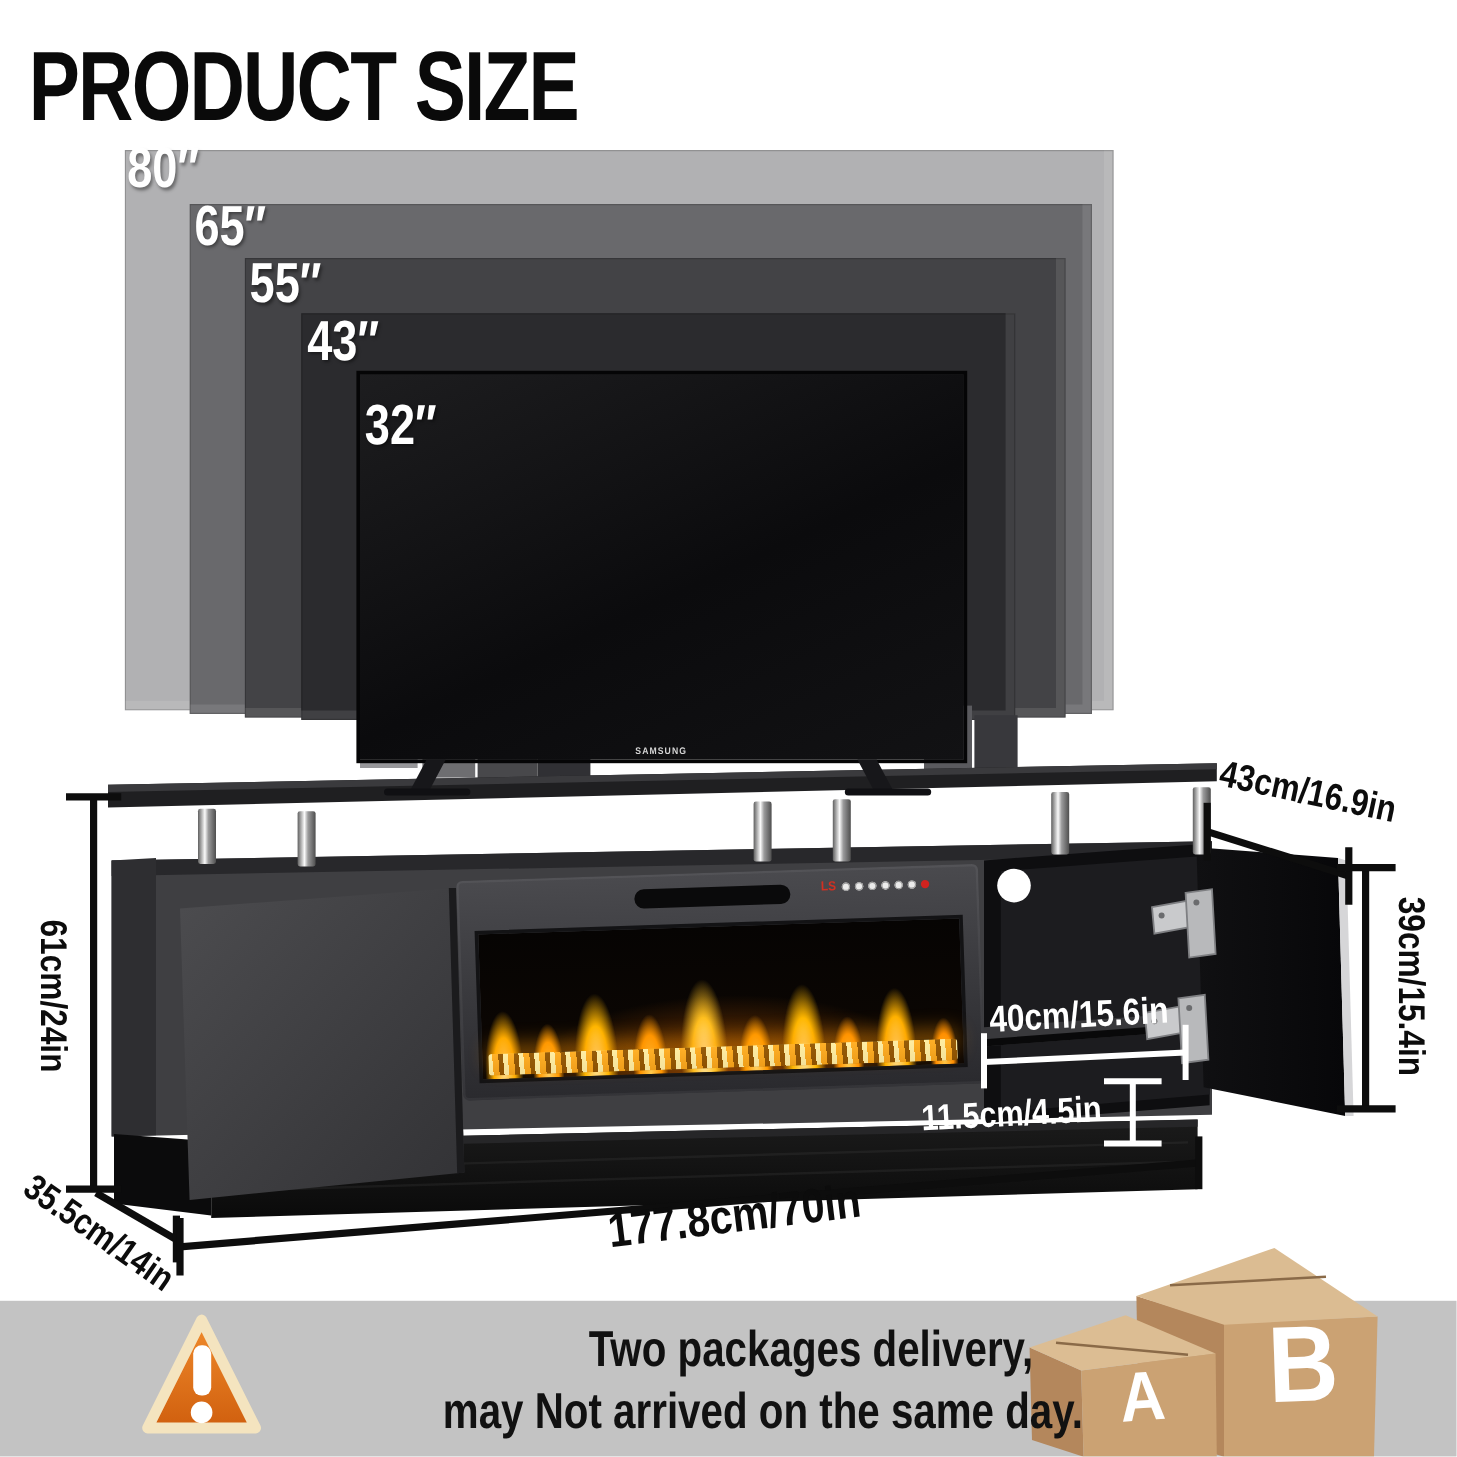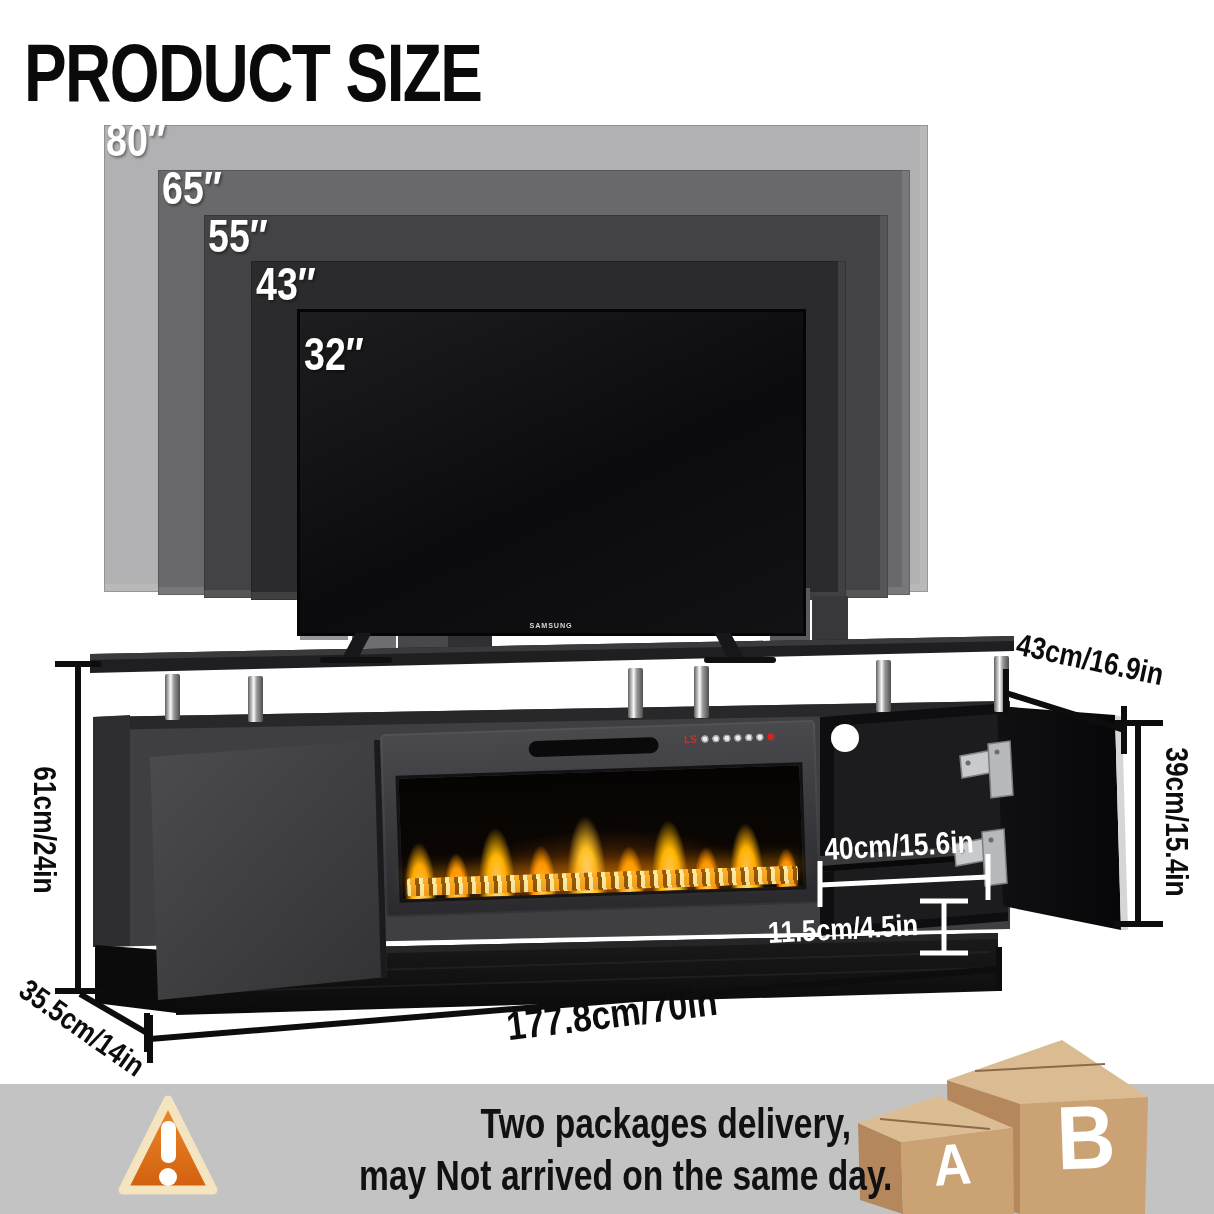--- a/index.html
+++ b/index.html
@@ -93,21 +93,21 @@
 
   .dlab{position:absolute;font-weight:bold;white-space:nowrap;color:#0c0c0c;font-size:31px;}
   .lb-43cm{left:1090px;top:660px;transform:translate(-50%,-50%) rotate(12deg) scaleX(.85);}
   .lb-39cm{left:1176px;top:822px;transform:translate(-50%,-50%) rotate(90deg) scaleX(.85);}
   .lb-61cm{left:44px;top:830px;transform:translate(-50%,-50%) rotate(90deg) scaleX(.85);}
   .lb-355{left:82px;top:1028px;font-size:30px;transform:translate(-50%,-50%) rotate(35deg) scaleX(.85);}
   .lb-178{left:612px;top:1014px;font-size:40px;transform:translate(-50%,-50%) rotate(-7deg) scaleX(.85);}
   .lb-40cm{left:899px;top:846px;color:#fff;transform:translate(-50%,-50%) rotate(-3deg) scaleX(.85);}
   .lb-115{left:843px;top:929px;color:#fff;font-size:30px;transform:translate(-50%,-50%) rotate(-3deg) scaleX(.85);}
 
-  .notice{left:236px;top:1098px;width:615px;text-align:right;color:#111;font-weight:bold;
+  .notice{left:246px;top:1098px;width:615px;text-align:right;color:#111;font-weight:bold;
           font-size:42px;line-height:52px;}
   .notice div{transform:scaleX(.8);transform-origin:100% 50%;white-space:nowrap;}
 
   .boxlab{position:absolute;color:#fff;font-weight:bold;}
   .lbA{left:952px;top:1164px;font-size:58px;transform:translate(-50%,-50%) rotate(-4deg) scaleX(.9);}
   .lbB{left:1086px;top:1138px;font-size:90px;transform:translate(-50%,-50%) rotate(-2deg) scaleX(.9);}
 </style>
 </head>
 <body>
 

